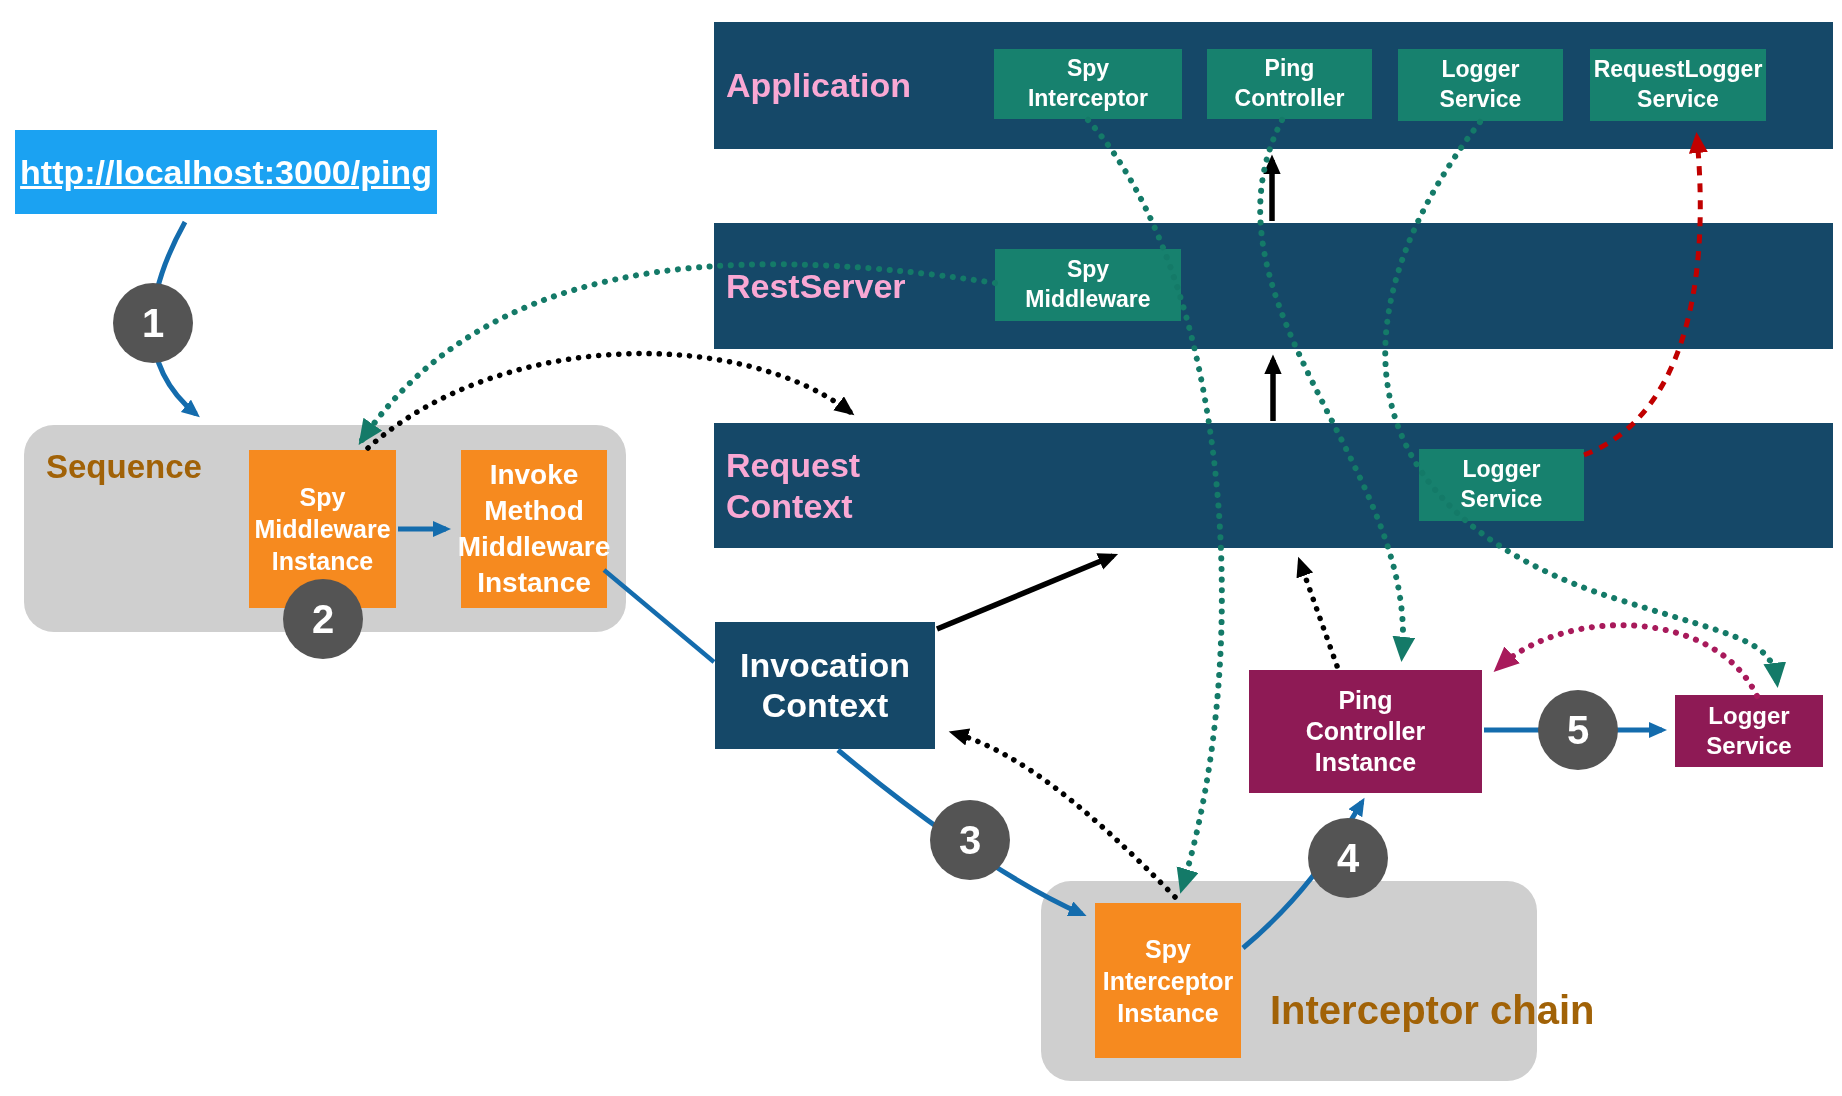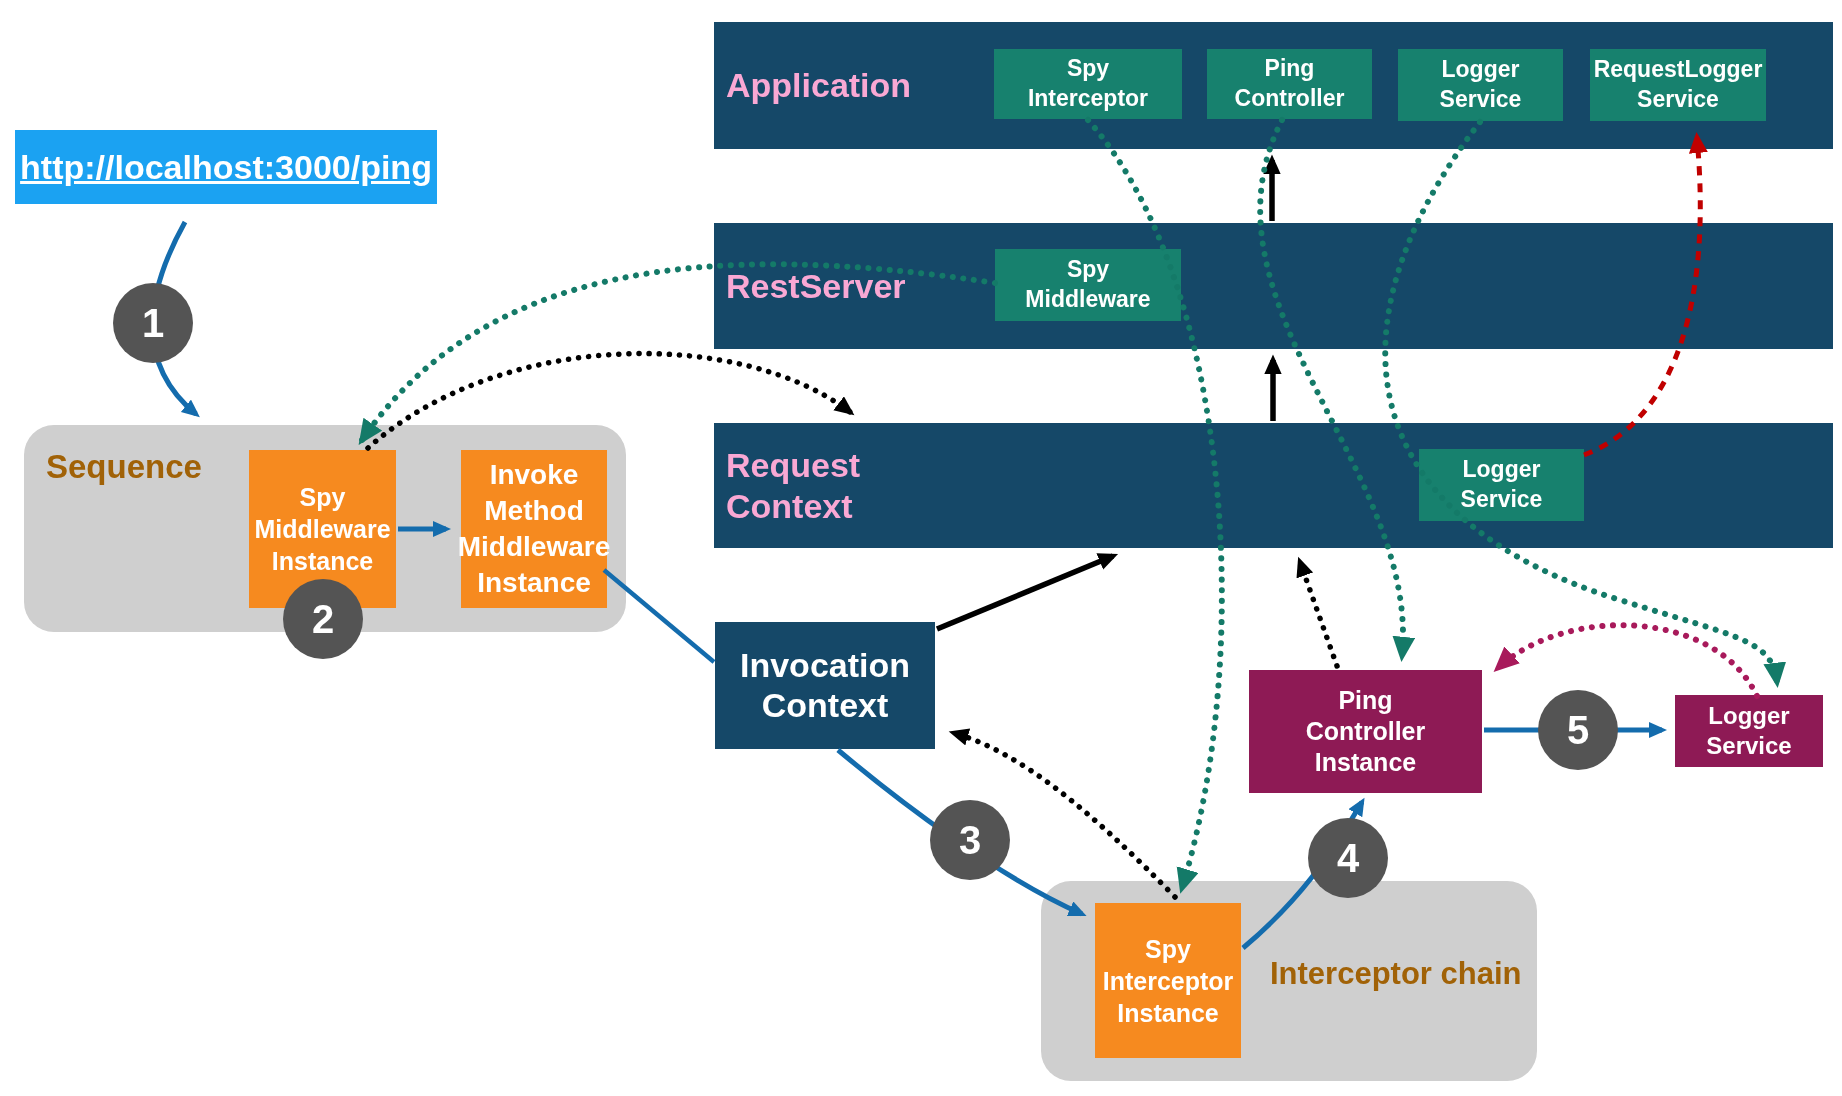--- a/index.html
+++ b/index.html
@@ -53,29 +53,29 @@
 Controller</div>
   <div class="chip" style="left:1398px;top:49px;width:165px;height:72px;">Logger
 Service</div>
   <div class="chip" style="left:1590px;top:49px;width:176px;height:72px;">RequestLogger
 Service</div>
   <div class="chip" style="left:995px;top:249px;width:186px;height:72px;">Spy
 Middleware</div>
   <div class="chip" style="left:1419px;top:449px;width:165px;height:72px;">Logger
 Service</div>
 
-  <div class="urlbox" style="left:15px;top:130px;width:422px;height:74px;">
+  <div class="urlbox" style="left:15px;top:130px;width:422px;height:84px;">
     <span>http://localhost:3000/ping</span>
   </div>
 
   <div class="groupbox" style="left:24px;top:425px;width:602px;height:207px;"></div>
   <div class="group-label" style="left:46px;top:448px;">Sequence</div>
 
   <div class="groupbox" style="left:1041px;top:881px;width:496px;height:200px;"></div>
-  <div class="group-label" style="left:1270px;top:956px;font-size:31px;">Interceptor chain</div>
+  <div class="group-label" style="left:1270px;top:988px;font-size:40px;">Interceptor chain</div>
 
   <div class="node orange" style="left:249px;top:450px;width:147px;height:158px;">Spy
 Middleware
 Instance</div>
   <div class="node orange" style="left:461px;top:450px;width:146px;height:158px;font-size:28px;">Invoke
 Method
 Middleware
 Instance</div>
   <div class="node navy" style="left:715px;top:622px;width:220px;height:127px;">Invocation
 Context</div>

